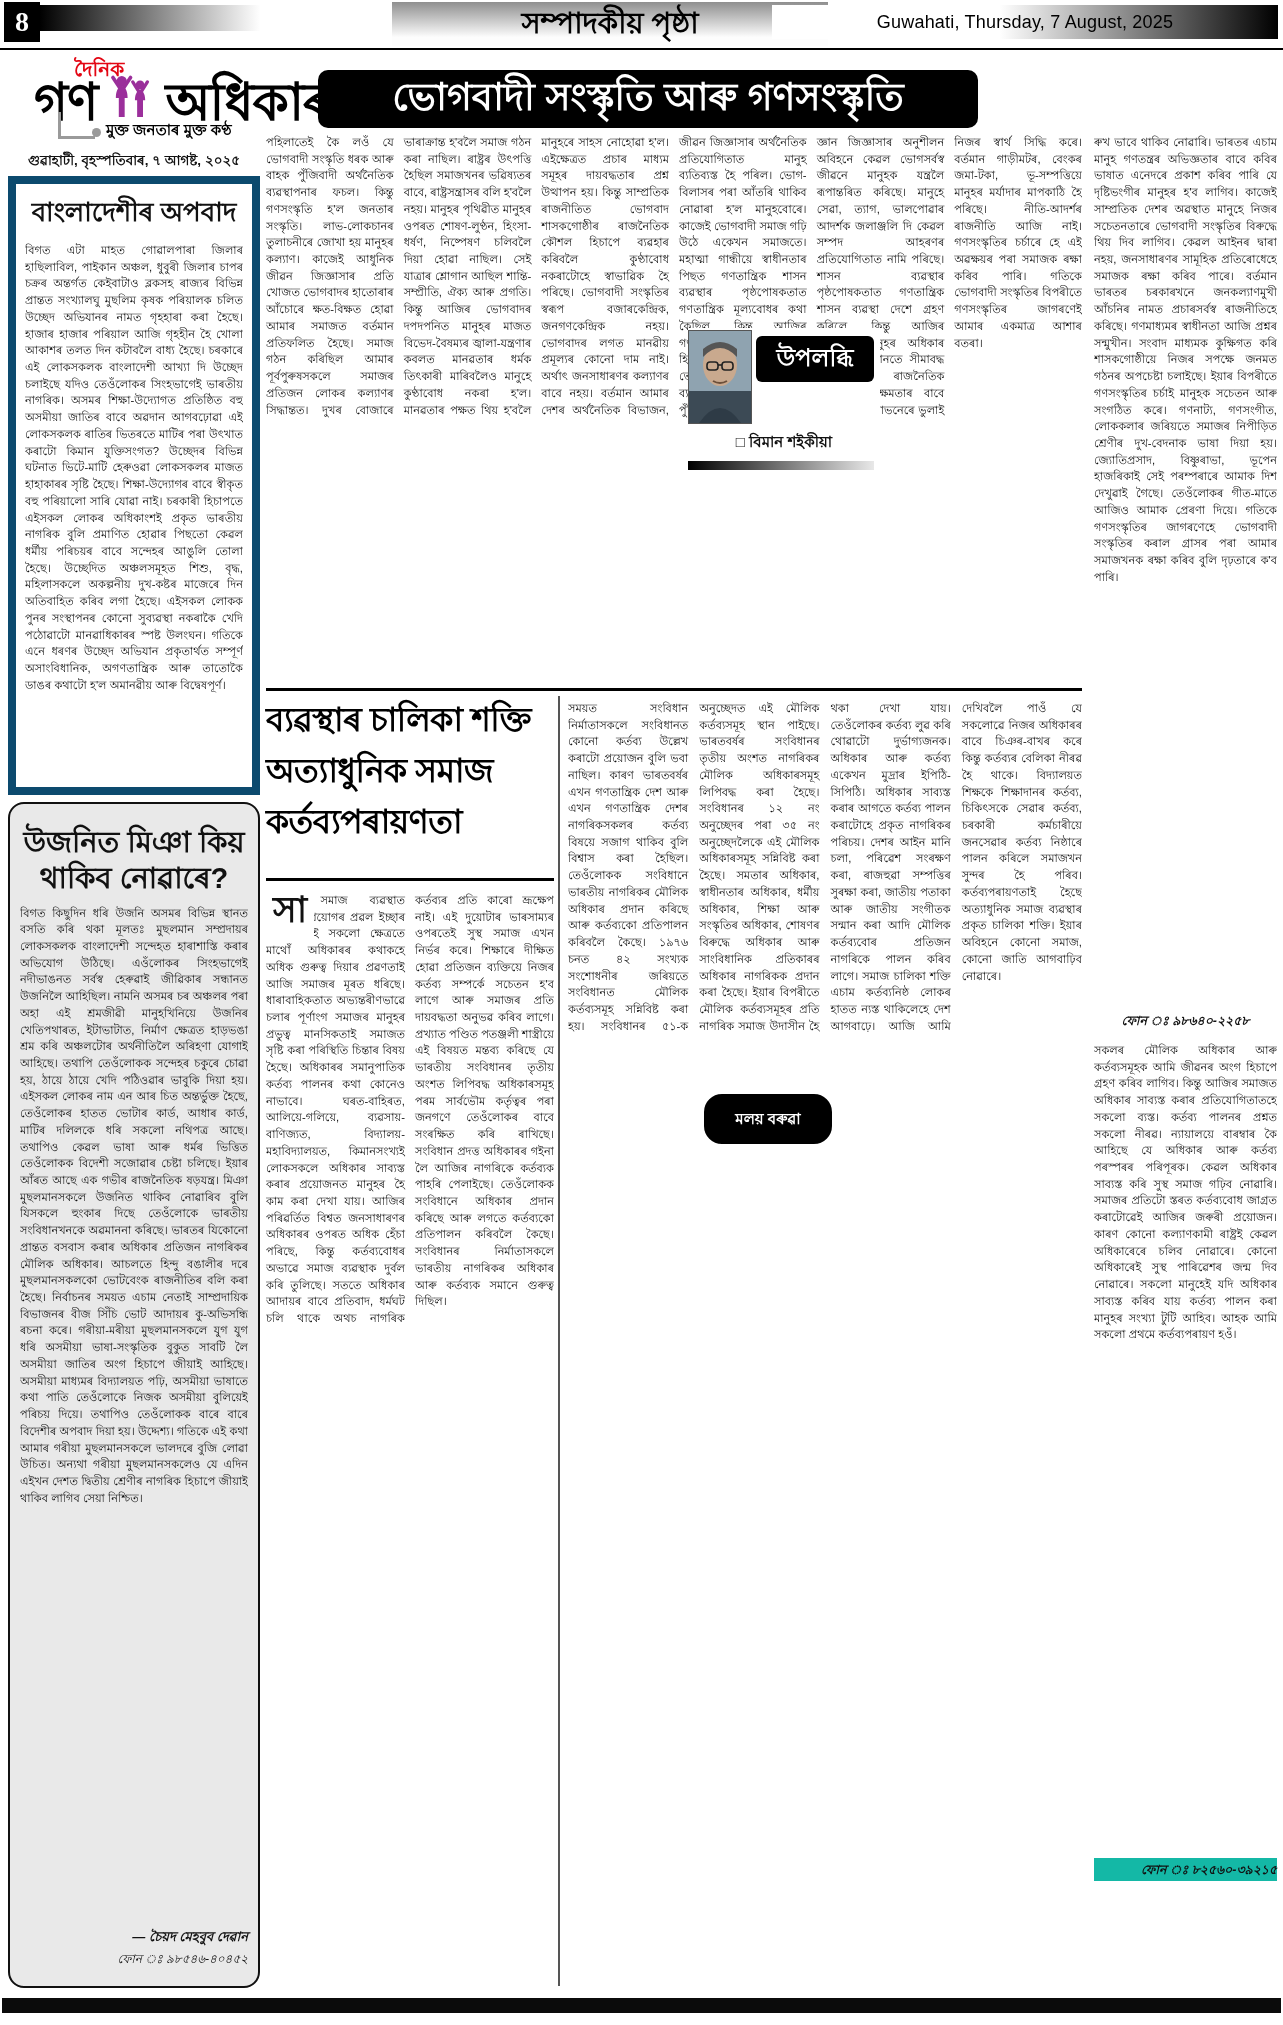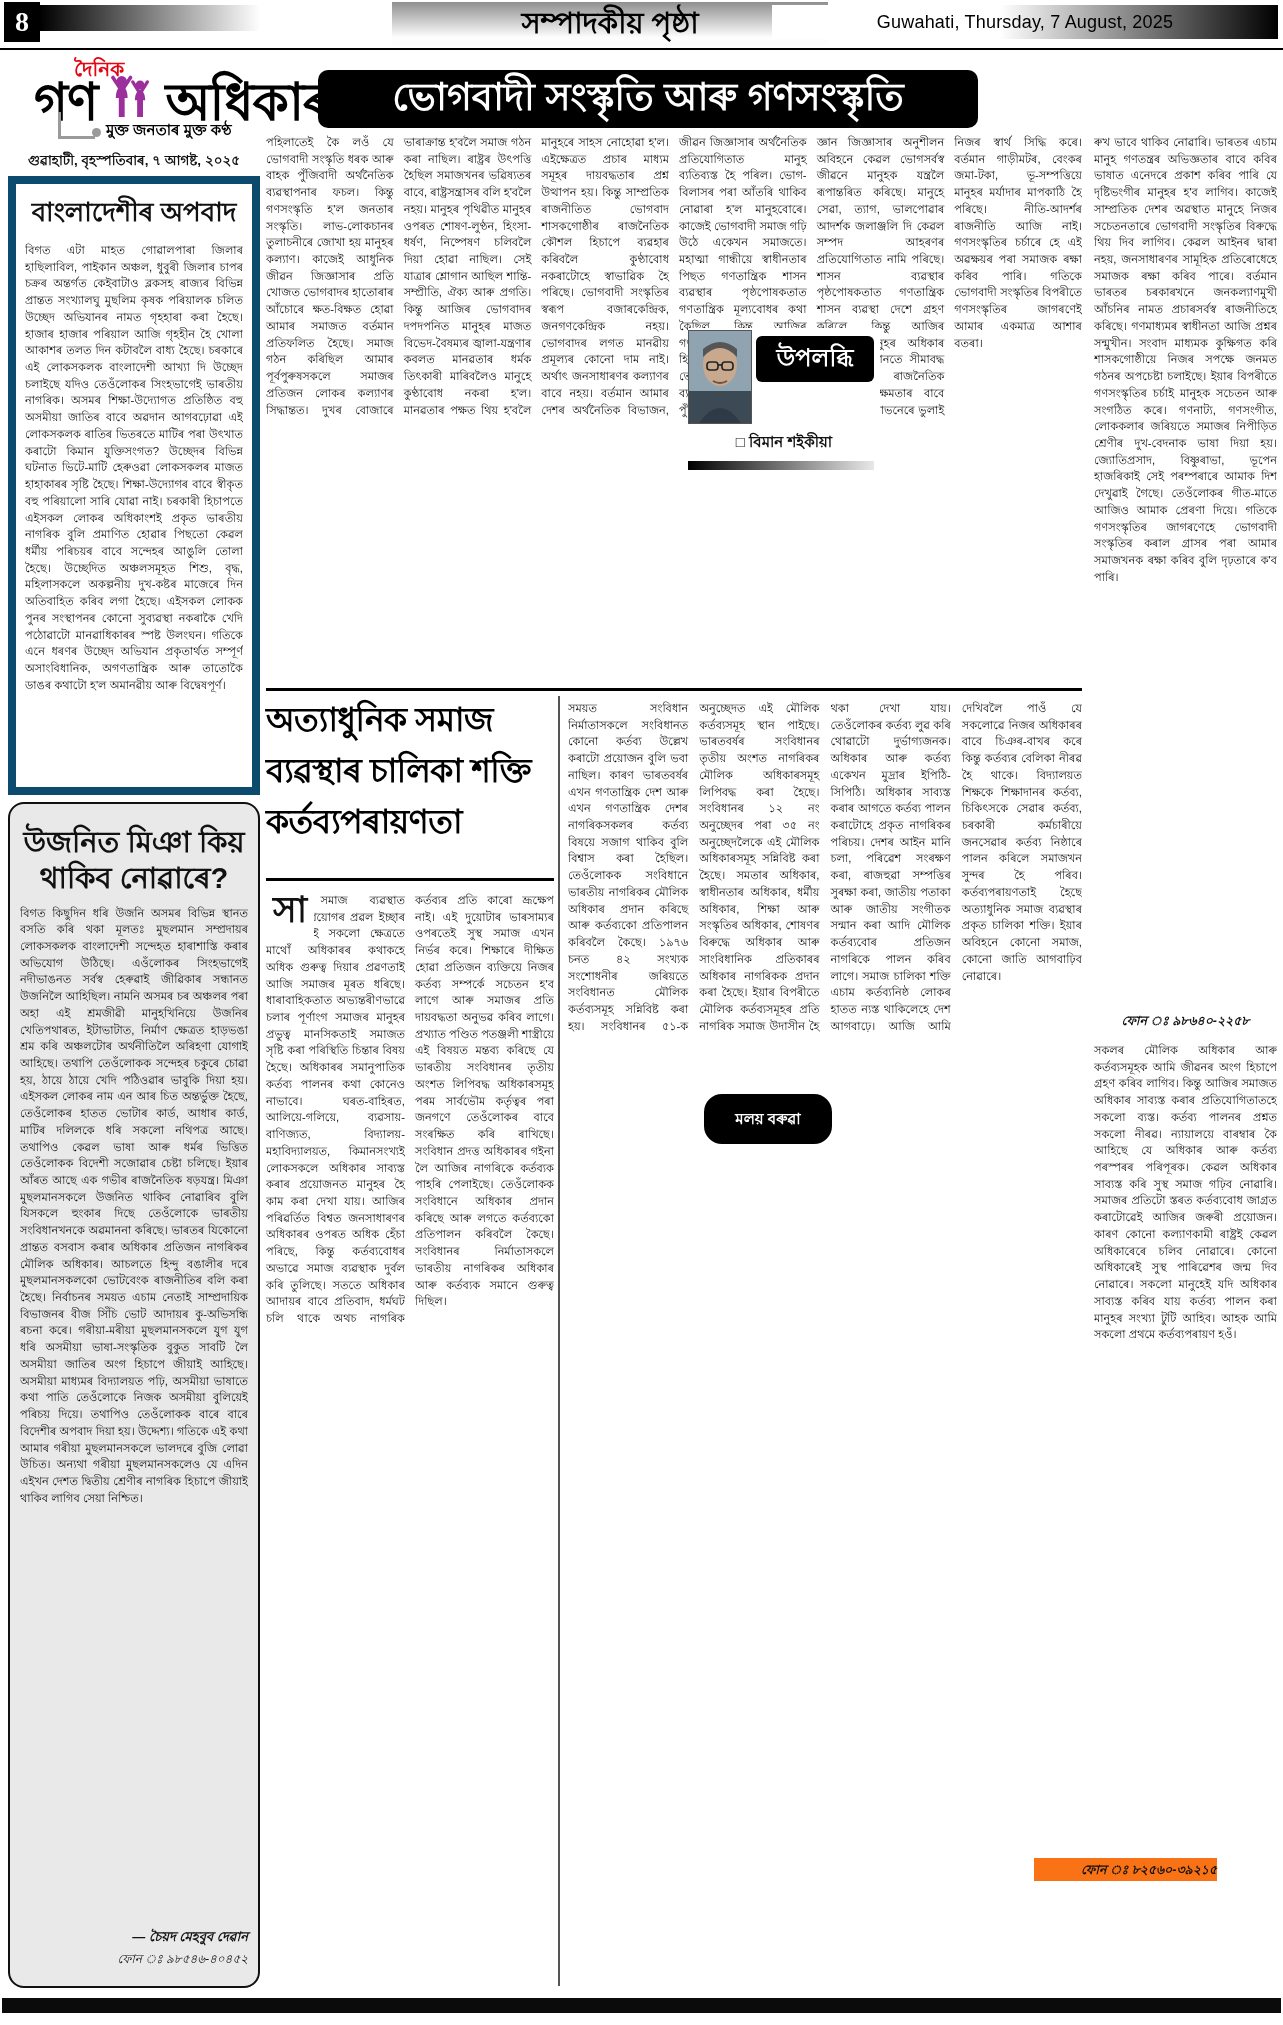--- a/index.html
+++ b/index.html
@@ -44,21 +44,21 @@
               background:#e9e9e9;box-sizing:border-box;padding:16px 10px;display:flex;flex-direction:column;}
   .letter-head{text-align:center;font-size:29px;font-weight:bold;line-height:1.25;margin:4px 0 8px 0;}
   .letter-body{flex:1 1 auto;overflow:hidden;}
   .letter-sig{flex:0 0 auto;text-align:right;font-weight:bold;font-size:13px;margin-top:6px;font-style:italic;}
   .letter-phone{flex:0 0 auto;text-align:right;font-style:italic;font-size:12px;margin-top:2px;}
   
   .main-top{left:266px;top:134px;width:816px;height:552px;column-count:6;column-gap:10px;}
   .rc-a{left:1094px;top:134px;width:183px;height:872px;}
   .rc-phone1{left:1094px;top:1012px;width:183px;text-align:center;font-style:italic;font-weight:bold;font-size:12.5px;}
   .rc-b{left:1094px;top:1042px;width:183px;height:812px;}
-  .rc-tail{left:1034px;top:1858px;width:183px;background:#f97316;}
+  .rc-tail{left:1094px;top:1858px;width:183px;background:#14b8a6;}
   .rc-phone2{text-align:right;font-style:italic;font-weight:bold;font-size:12.5px;margin-top:3px;}
   
   .photo-card{left:688px;top:328px;width:192px;height:152px;background:#fff;padding:2px 0;}
   .photo-row{display:flex;align-items:flex-start;gap:4px;}
   .photo-frame{width:62px;height:92px;border:1px solid #555;overflow:hidden;flex:0 0 auto;}
   .kicker-box{width:118px;height:46px;background:#000;color:#fff;border-radius:6px;margin-top:6px;
               display:flex;align-items:center;justify-content:center;font-size:24px;font-weight:bold;}
   .byline{width:100%;text-align:center;font-size:15px;font-weight:bold;margin-top:6px;}
   .grad-bar{width:186px;height:9px;margin-top:6px;background:linear-gradient(to right,#000,#e8e8e8);}
   
@@ -151,22 +151,22 @@
       <div class="kicker-box">উপলব্ধি</div>
     </div>
     <div class="byline">□ বিমান শইকীয়া</div>
     <div class="grad-bar"></div>
   </div>
 
   <div class="abs sep-h1"></div>
   <div class="abs sep-v1"></div>
 
   <div class="abs mid-headline">
+    <div>ব্যৱস্থাৰ চালিকা শক্তি</div>
     <div>অত্যাধুনিক সমাজ</div>
-    <div>ব্যৱস্থাৰ চালিকা শক্তি</div>
     <div>কৰ্তব্যপৰায়ণতা</div>
   </div>
   <div class="abs sep-hl"></div>
 
   <div class="abs n1 bodytxt just">ম্প্ৰতিক সমাজ ব্যৱস্থাত অধিকাৰ প্ৰয়োগৰ প্ৰৱল ইচ্ছাৰ মানসিকতাই সকলো ক্ষেত্ৰতে মাথোঁ অধিকাৰৰ কথাকহে অধিক গুৰুত্ব দিয়াৰ প্ৰৱণতাই আজি সমাজৰ মূৰত ধৰিছে। ধাৰাবাহিকতাত অভ্যন্তৰীণভাৱে চলাৰ পূৰ্ণাংগ সমাজৰ মানুহৰ প্ৰভুত্ব মানসিকতাই সমাজত সৃষ্টি কৰা পৰিস্থিতি চিন্তাৰ বিষয় হৈছে। অধিকাৰৰ সমানুপাতিক কৰ্তব্য পালনৰ কথা কোনেও নাভাবে। ঘৰত-বাহিৰত, আলিয়ে-গলিয়ে, ব্যৱসায়-বাণিজ্যত, বিদ্যালয়-মহাবিদ্যালয়ত, কিমানসংখ্যই লোকসকলে অধিকাৰ সাব্যস্ত কৰাৰ প্ৰয়োজনত মানুহৰ হৈ কাম কৰা দেখা যায়। আজিৰ পৰিৱৰ্তিত বিশ্বত জনসাধাৰণৰ অধিকাৰৰ ওপৰত অধিক হেঁচা পৰিছে, কিন্তু কৰ্তব্যবোধৰ অভাৱে সমাজ ব্যৱস্থাক দুৰ্বল কৰি তুলিছে। সততে অধিকাৰ আদায়ৰ বাবে প্ৰতিবাদ, ধৰ্মঘট চলি থাকে অথচ নাগৰিক কৰ্তব্যৰ প্ৰতি কাৰো ভ্ৰূক্ষেপ নাই। এই দুয়োটাৰ ভাৰসাম্যৰ ওপৰতেই সুস্থ সমাজ এখন নিৰ্ভৰ কৰে। শিক্ষাৰে দীক্ষিত হোৱা প্ৰতিজন ব্যক্তিয়ে নিজৰ কৰ্তব্য সম্পৰ্কে সচেতন হ'ব লাগে আৰু সমাজৰ প্ৰতি দায়বদ্ধতা অনুভৱ কৰিব লাগে। প্ৰখ্যাত পণ্ডিত পতঞ্জলী শাস্ত্ৰীয়ে এই বিষয়ত মন্তব্য কৰিছে যে ভাৰতীয় সংবিধানৰ তৃতীয় অংশত লিপিবদ্ধ অধিকাৰসমূহ পৰম সাৰ্বভৌম কৰ্তৃত্বৰ পৰা জনগণে তেওঁলোকৰ বাবে সংৰক্ষিত কৰি ৰাখিছে। সংবিধান প্ৰদত্ত অধিকাৰৰ গইনা লৈ আজিৰ নাগৰিকে কৰ্তব্যক পাহৰি পেলাইছে। তেওঁলোকক সংবিধানে অধিকাৰ প্ৰদান কৰিছে আৰু লগতে কৰ্তব্যকো প্ৰতিপালন কৰিবলৈ কৈছে। সংবিধানৰ নিৰ্মাতাসকলে ভাৰতীয় নাগৰিকৰ অধিকাৰ আৰু কৰ্তব্যক সমানে গুৰুত্ব দিছিল।</div>
   <div class="abs dropcap">সা</div>
   <div class="abs n2 bodytxt just">সময়ত সংবিধান নিৰ্মাতাসকলে সংবিধানত কোনো কৰ্তব্য উল্লেখ কৰাটো প্ৰয়োজন বুলি ভবা নাছিল। কাৰণ ভাৰতবৰ্ষৰ এখন গণতান্ত্ৰিক দেশ আৰু এখন গণতান্ত্ৰিক দেশৰ নাগৰিকসকলৰ কৰ্তব্য বিষয়ে সজাগ থাকিব বুলি বিশ্বাস কৰা হৈছিল। তেওঁলোকক সংবিধানে ভাৰতীয় নাগৰিকৰ মৌলিক অধিকাৰ প্ৰদান কৰিছে আৰু কৰ্তব্যকো প্ৰতিপালন কৰিবলৈ কৈছে। ১৯৭৬ চনত ৪২ সংখ্যক সংশোধনীৰ জৰিয়তে সংবিধানত মৌলিক কৰ্তব্যসমূহ সন্নিবিষ্ট কৰা হয়। সংবিধানৰ ৫১-ক অনুচ্ছেদত এই মৌলিক কৰ্তব্যসমূহ স্থান পাইছে। ভাৰতবৰ্ষৰ সংবিধানৰ তৃতীয় অংশত নাগৰিকৰ মৌলিক অধিকাৰসমূহ লিপিবদ্ধ কৰা হৈছে। সংবিধানৰ ১২ নং অনুচ্ছেদৰ পৰা ৩৫ নং অনুচ্ছেদলৈকে এই মৌলিক অধিকাৰসমূহ সন্নিবিষ্ট কৰা হৈছে। সমতাৰ অধিকাৰ, স্বাধীনতাৰ অধিকাৰ, ধৰ্মীয় অধিকাৰ, শিক্ষা আৰু সংস্কৃতিৰ অধিকাৰ, শোষণৰ বিৰুদ্ধে অধিকাৰ আৰু সাংবিধানিক প্ৰতিকাৰৰ অধিকাৰ নাগৰিকক প্ৰদান কৰা হৈছে। ইয়াৰ বিপৰীতে মৌলিক কৰ্তব্যসমূহৰ প্ৰতি নাগৰিক সমাজ উদাসীন হৈ থকা দেখা যায়। তেওঁলোকৰ কৰ্তব্য লুৱ কৰি থোৱাটো দুৰ্ভাগ্যজনক। অধিকাৰ আৰু কৰ্তব্য একেখন মুদ্ৰাৰ ইপিঠি-সিপিঠি। অধিকাৰ সাব্যস্ত কৰাৰ আগতে কৰ্তব্য পালন কৰাটোহে প্ৰকৃত নাগৰিকৰ পৰিচয়। দেশৰ আইন মানি চলা, পৰিৱেশ সংৰক্ষণ কৰা, ৰাজহুৱা সম্পত্তিৰ সুৰক্ষা কৰা, জাতীয় পতাকা আৰু জাতীয় সংগীতক সন্মান কৰা আদি মৌলিক কৰ্তব্যবোৰ প্ৰতিজন নাগৰিকে পালন কৰিব লাগে। সমাজ চালিকা শক্তি এচাম কৰ্তব্যনিষ্ঠ লোকৰ হাতত ন্যস্ত থাকিলেহে দেশ আগবাঢ়ে। আজি আমি দেখিবলৈ পাওঁ যে সকলোৱে নিজৰ অধিকাৰৰ বাবে চিঞৰ-বাখৰ কৰে কিন্তু কৰ্তব্যৰ বেলিকা নীৰৱ হৈ থাকে। বিদ্যালয়ত শিক্ষকে শিক্ষাদানৰ কৰ্তব্য, চিকিৎসকে সেৱাৰ কৰ্তব্য, চৰকাৰী কৰ্মচাৰীয়ে জনসেৱাৰ কৰ্তব্য নিষ্ঠাৰে পালন কৰিলে সমাজখন সুন্দৰ হৈ পৰিব। কৰ্তব্যপৰায়ণতাই হৈছে অত্যাধুনিক সমাজ ব্যৱস্থাৰ প্ৰকৃত চালিকা শক্তি। ইয়াৰ অবিহনে কোনো সমাজ, কোনো জাতি আগবাঢ়িব নোৱাৰে।</div>
   <div class="abs byline-box">মলয় বৰুৱা</div>
 
   <div class="abs rc-b bodytxt just">সকলৰ মৌলিক অধিকাৰ আৰু কৰ্তব্যসমূহক আমি জীৱনৰ অংগ হিচাপে গ্ৰহণ কৰিব লাগিব। কিন্তু আজিৰ সমাজত অধিকাৰ সাব্যস্ত কৰাৰ প্ৰতিযোগিতাতহে সকলো ব্যস্ত। কৰ্তব্য পালনৰ প্ৰশ্নত সকলো নীৰৱ। ন্যায়ালয়ে বাৰম্বাৰ কৈ আহিছে যে অধিকাৰ আৰু কৰ্তব্য পৰস্পৰৰ পৰিপূৰক। কেৱল অধিকাৰ সাব্যস্ত কৰি সুস্থ সমাজ গঢ়িব নোৱাৰি। সমাজৰ প্ৰতিটো স্তৰত কৰ্তব্যবোধ জাগ্ৰত কৰাটোৱেই আজিৰ জৰুৰী প্ৰয়োজন। কাৰণ কোনো কল্যাণকামী ৰাষ্ট্ৰই কেৱল অধিকাৰেৰে চলিব নোৱাৰে। কোনো অধিকাৰেই সুস্থ পাৰিৱেশৰ জন্ম দিব নোৱাৰে। সকলো মানুহেই যদি অধিকাৰ সাব্যস্ত কৰিব যায় কৰ্তব্য পালন কৰা মানুহৰ সংখ্যা টুটি আহিব। আহক আমি সকলো প্ৰথমে কৰ্তব্যপৰায়ণ হওঁ।</div>

